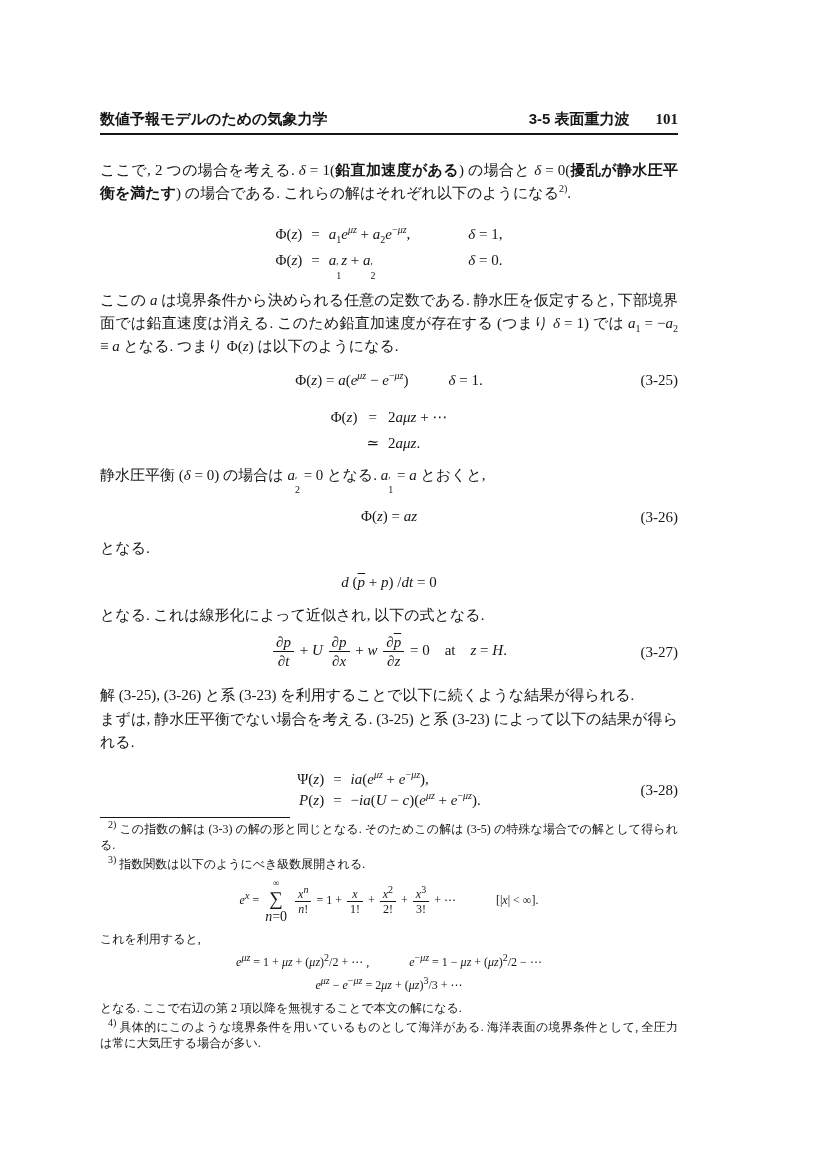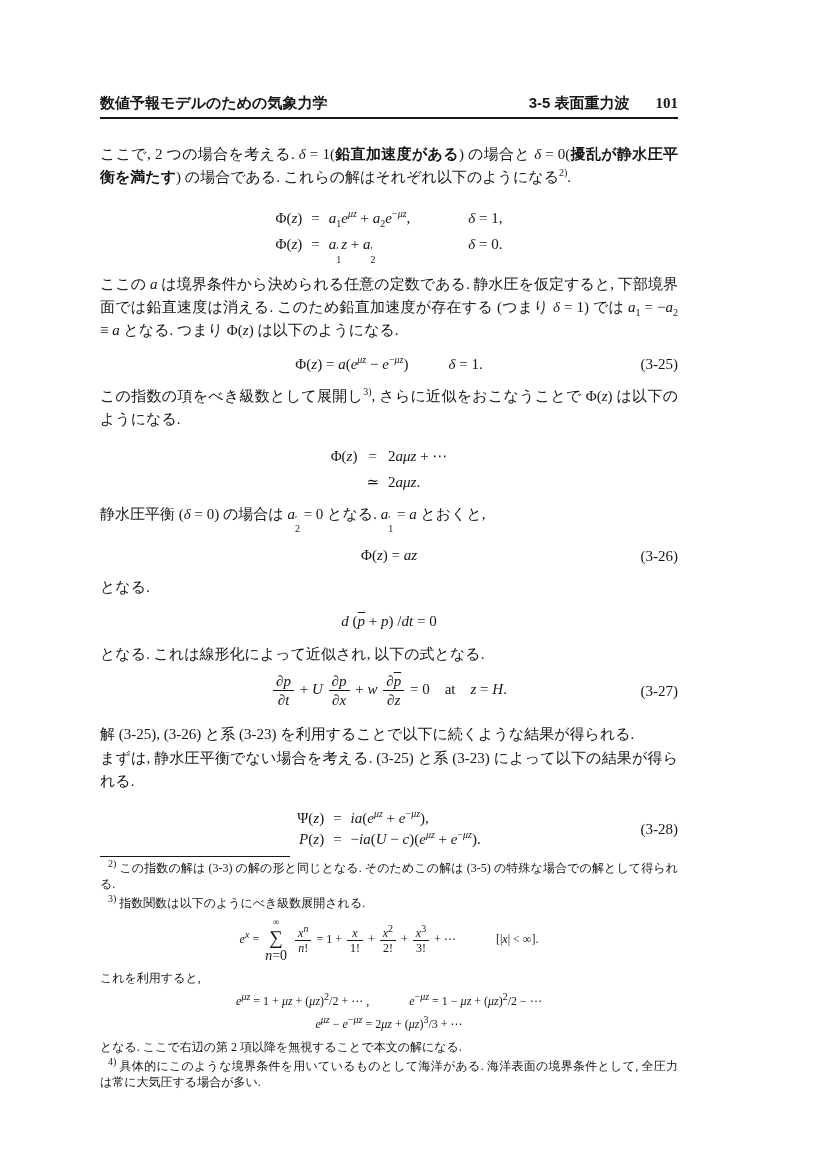--- a/index.html
+++ b/index.html
@@ -2,21 +2,21 @@
 <html><head>
 <meta charset="utf-8">
 <style>
   html,body{margin:0;padding:0}
   body{
     width:826px;height:1169px;position:relative;overflow:hidden;
     background:#ffffff;color:#161616;
     font-family:"Liberation Serif","DejaVu Serif",serif;
     font-size:15px;line-height:23px;
   }
-  .content{position:absolute;left:100px;top:0;width:578px}
+  .content{position:absolute;left:100px;top:16px;width:578px}
   
   .pagehead{
     display:flex;justify-content:space-between;align-items:baseline;
     margin-top:94px;padding-bottom:5px;border-bottom:2px solid #161616;
     font-family:"Liberation Sans","DejaVu Sans",sans-serif;
     font-weight:bold;font-size:15px;line-height:18px;
   }
   .ph-right{display:flex;align-items:baseline}
   .ph-num{margin-left:26px;font-family:"Liberation Serif","DejaVu Serif",serif}
   
@@ -89,21 +89,20 @@
     </div>
   </div>
 
   <p class="para" style="margin-top:9px">ここの <i>a</i> は境界条件から決められる任意の定数である. 静水圧を仮定すると, 下部境界面では鉛直速度は消える. このため鉛直加速度が存在する (つまり <i>δ</i> = 1) では <i>a</i><sub>1</sub> = −<i>a</i><sub>2</sub> ≡ <i>a</i> となる. つまり Φ(<i>z</i>) は以下のようになる.</p>
 
   <div class="eqline" style="margin-top:11px">
     <span>Φ(<i>z</i>) = <i>a</i>(<i>e</i><sup><i>μz</i></sup> − <i>e</i><sup>−<i>μz</i></sup>)<span class="gapL"></span><i>δ</i> = 1.</span>
     <span class="eqnum">(3-25)</span>
   </div>
 
-  <p class="para" style="margin-top:9px">この指数の項をべき級数として展開し<sup>3)</sup>, さらに近似をおこなうことで Φ(<i>z</i>) は以下のようになる.</p>
 
   <div class="eqalign" style="margin-top:12px">
     <div class="eqrow">
       <span class="eqc lhs">Φ(<i>z</i>)</span>
       <span class="eqc rel">=</span>
       <span class="eqc rhs">2<i>aμz</i> + ⋯</span>
     </div>
     <div class="eqrow">
       <span class="eqc lhs"></span>
       <span class="eqc rel">≃</span>

